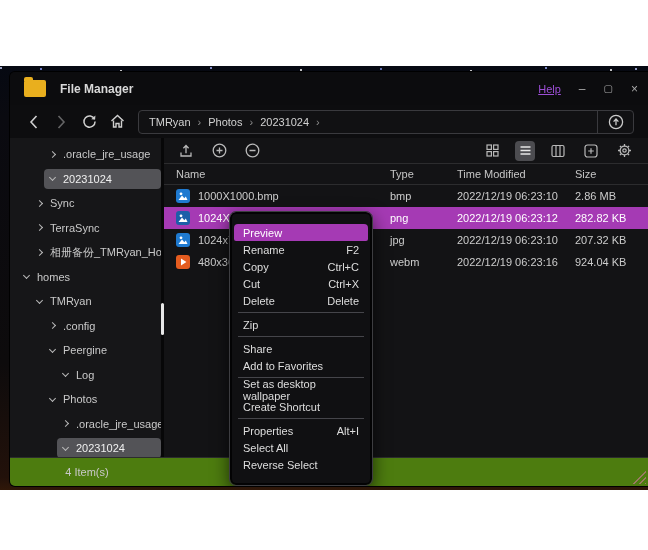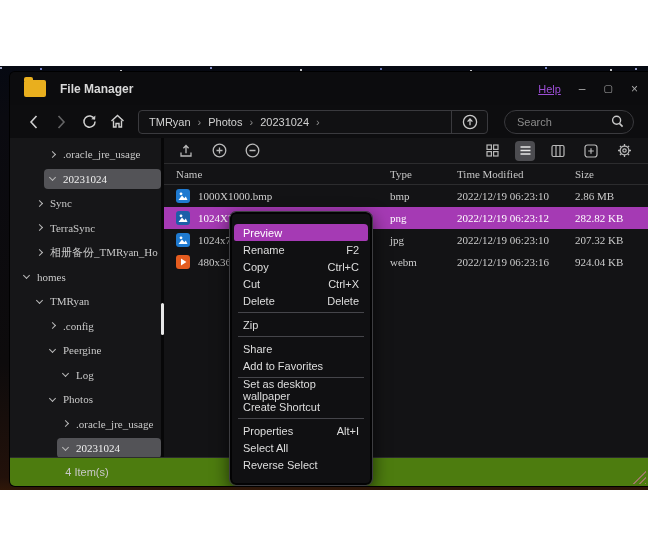--- a/index.html
+++ b/index.html
@@ -30,21 +30,21 @@
   .navico svg { display:block; }
   .navico.dim { opacity:.45; }
   .crumbbox { flex:1; height:24px; margin-left:4px; border:1px solid #3a3a3e; border-radius:4px; background:#111113; display:flex; align-items:center; overflow:hidden; }
   .crumbs { flex:1; display:flex; align-items:center; gap:7px; padding:0 10px; font-size:11px; color:#d2d2d2; white-space:nowrap; }
   .crumb-sep { color:#8e8e8e; font-size:11px; }
   .upbtn { width:36px; align-self:stretch; border-left:1px solid #3a3a3e; display:flex; align-items:center; justify-content:center; cursor:pointer; }
   .searchbox { width:130px; height:24px; margin-left:10px; border:1px solid #3a3a3e; border-radius:12px; background:#101012; display:flex; align-items:center; padding:0 9px 0 12px; }
   .searchbox input { flex:1; min-width:0; background:transparent; border:0; outline:0; color:#cfcfcf; font-size:11px; font-family:inherit; }
   .searchbox input::placeholder { color:#8b8b8b; }
 
-  .main { position:absolute; top:66px; bottom:29px; left:0; right:0; display:flex;font-family:Liberation Serif, serif; }
+  .main { position:absolute; top:66px; bottom:29px; left:0; right:0; display:flex; }
   .sidebar { width:151px; background:#161618; position:relative; padding-top:4px; overflow:hidden; }
   .side-divider { width:3px; background:#070708; position:relative; }
   .side-scrollthumb { position:absolute; right:0px; top:165px; width:3px; height:32px; background:#e8e8e8; border-radius:2px; }
 
   .tree-item { height:24.5px; display:flex; align-items:center; font-size:11px; color:#c9c9c9; cursor:pointer; white-space:nowrap; overflow:hidden; }
   .tree-inner { display:flex; align-items:center; gap:8px; height:20px; border-radius:4px; padding:0 6px; flex:1; overflow:hidden; }
   .tree-item.sel .tree-inner { background:#535357; color:#f0f0f0; }
   .ind0 { padding-left:8px; } .ind1 { padding-left:21px; } .ind2 { padding-left:34px; } .ind3 { padding-left:47px; }
   .chev { width:5px; height:5px; border-right:1.4px solid #b9b9b9; border-bottom:1.4px solid #b9b9b9; flex:0 0 auto; }
   .chev.right { transform:rotate(-45deg); }
@@ -134,27 +134,20 @@
           <span>20231024</span>
           <span class="crumb-sep">›</span>
         </div>
         <div class="upbtn">
           <svg width="16" height="16" viewBox="0 0 16 16">
               <circle cx="8" cy="8" r="6.6" stroke="#c9c9c9" stroke-width="1.3" fill="none"></circle>
               <path d="M8 11.2 V5.4 M5.6 7.6 L8 5 L10.4 7.6" stroke="#c9c9c9" stroke-width="1.3" fill="none"></path>
             </svg>
         </div>
       </div>
-      <div class="searchbox">
-        <input type="text" placeholder="Search" style="">
-        <svg width="13" height="13" viewBox="0 0 13 13">
-            <circle cx="5.6" cy="5.2" r="4" stroke="#c9c9c9" stroke-width="1.4" fill="none"></circle>
-            <path d="M8.4 8.4 L11.6 11.6" stroke="#c9c9c9" stroke-width="1.6"></path>
-          </svg>
-      </div>
     </div>
 
     <div class="main">
       <div class="sidebar">
         <div class="tree-item ind2">
             <div class="tree-inner">
               <span class="chev right"></span>
               <span>.oracle_jre_usage</span>
             </div>
           </div>

